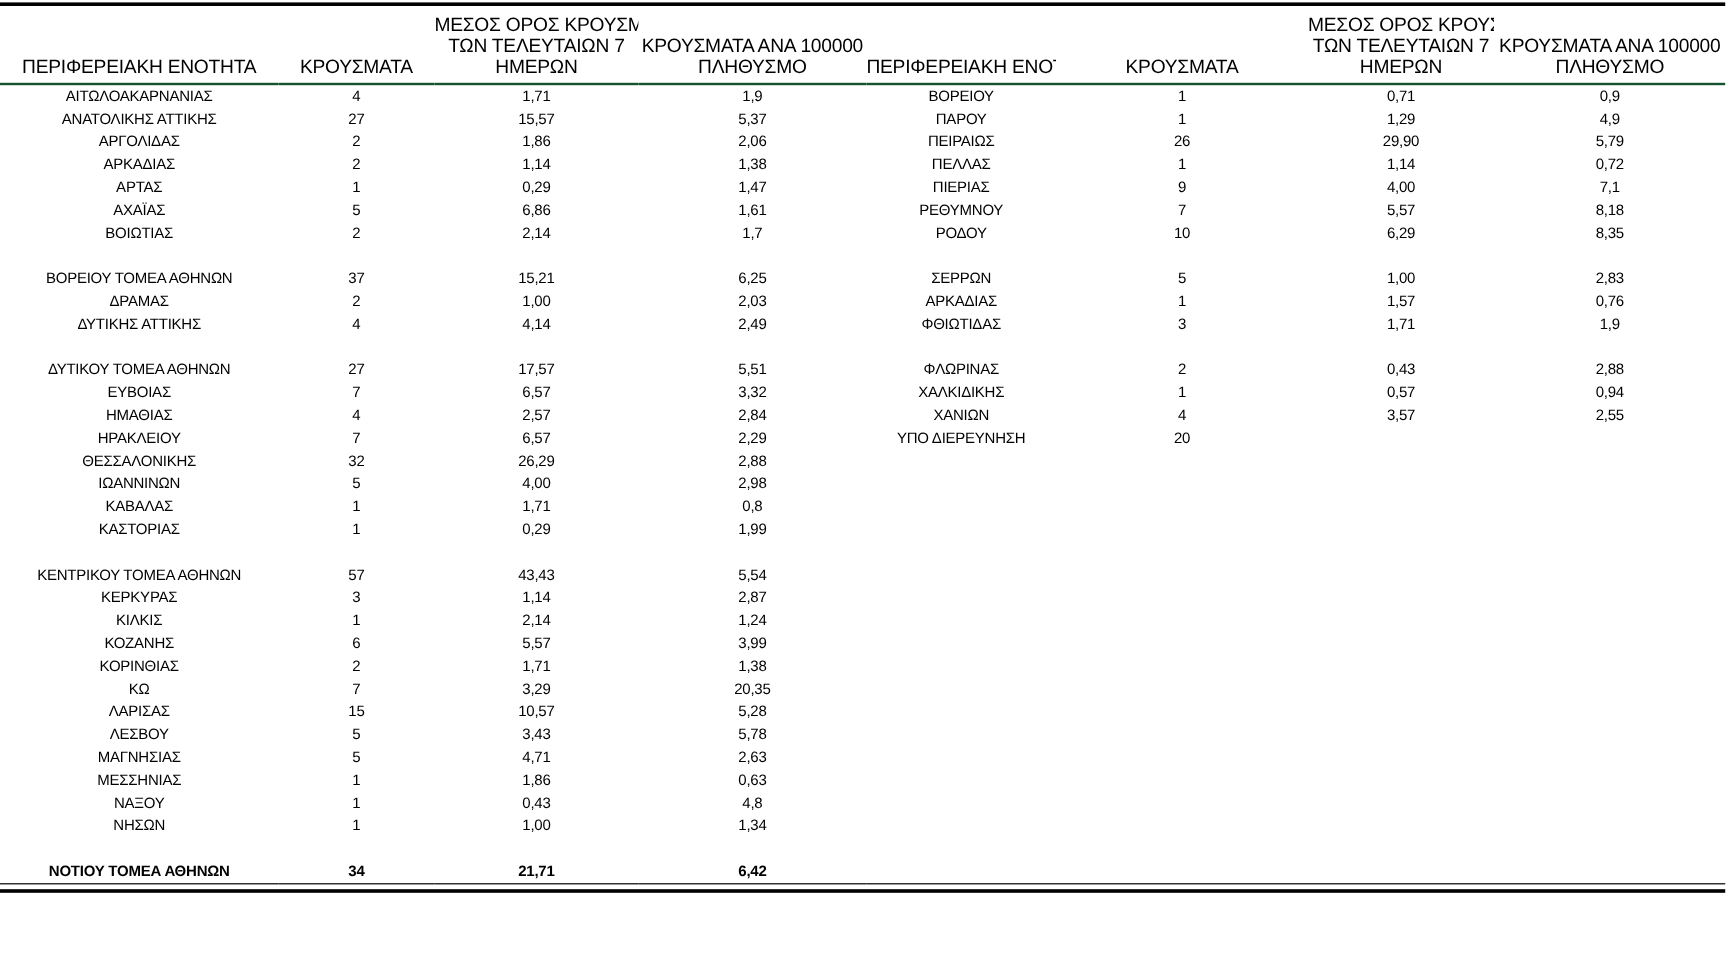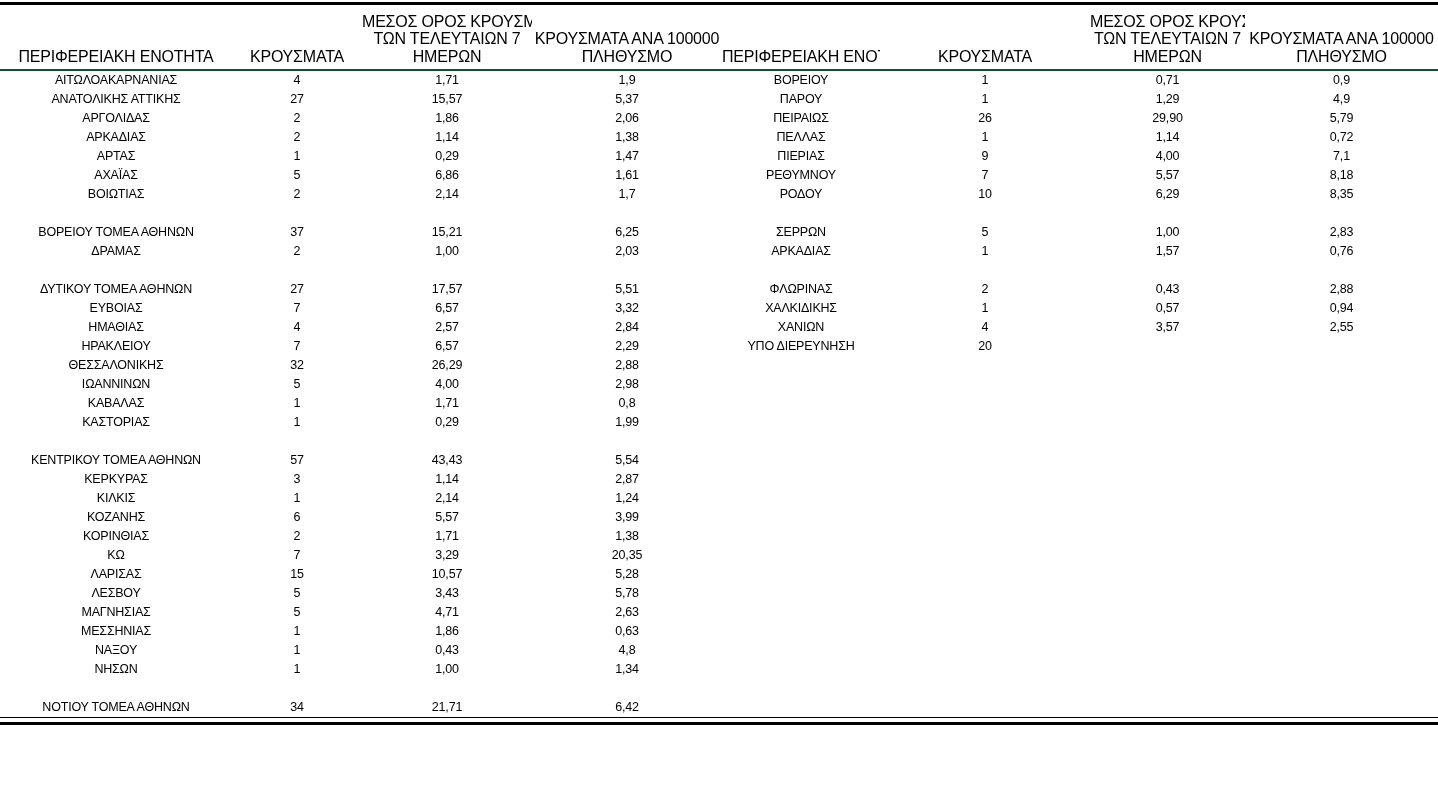--- a/index.html
+++ b/index.html
@@ -50,20 +50,21 @@
     font-size: 16px;
     line-height: 17.5px;
   }
   tbody td {
     height: 19px;
     font-size: 12.5px;
     line-height: 19px;
   }
   tbody tr:last-child td {
     border-bottom: 1.5px solid #000000;
+    font-weight: bold;
   }
   .italic {
   }
 </style>
 </head>
 <body>
 
 <div class="page">
 
   <div class="rule rule-top"></div>
@@ -217,20 +218,30 @@
     <td>ΔΡΑΜΑΣ</td>
     <td>2</td>
     <td>1,00</td>
     <td>2,03</td>
     <td>ΑΡΚΑΔΙΑΣ</td>
     <td>1</td>
     <td>1,57</td>
     <td>0,76</td>
   </tr>
 
+  <tr class="data-row">
+    <td>ΔΥΤΙΚΗΣ ΑΤΤΙΚΗΣ</td>
+    <td>4</td>
+    <td>4,14</td>
+    <td>2,49</td>
+    <td>ΦΘΙΩΤΙΔΑΣ</td>
+    <td>3</td>
+    <td>1,71</td>
+    <td>1,9</td>
+  </tr>
 
   <tr class="data-row">
     <td></td>
     <td></td>
     <td></td>
     <td></td>
     <td></td>
     <td></td>
     <td></td>
     <td></td>

